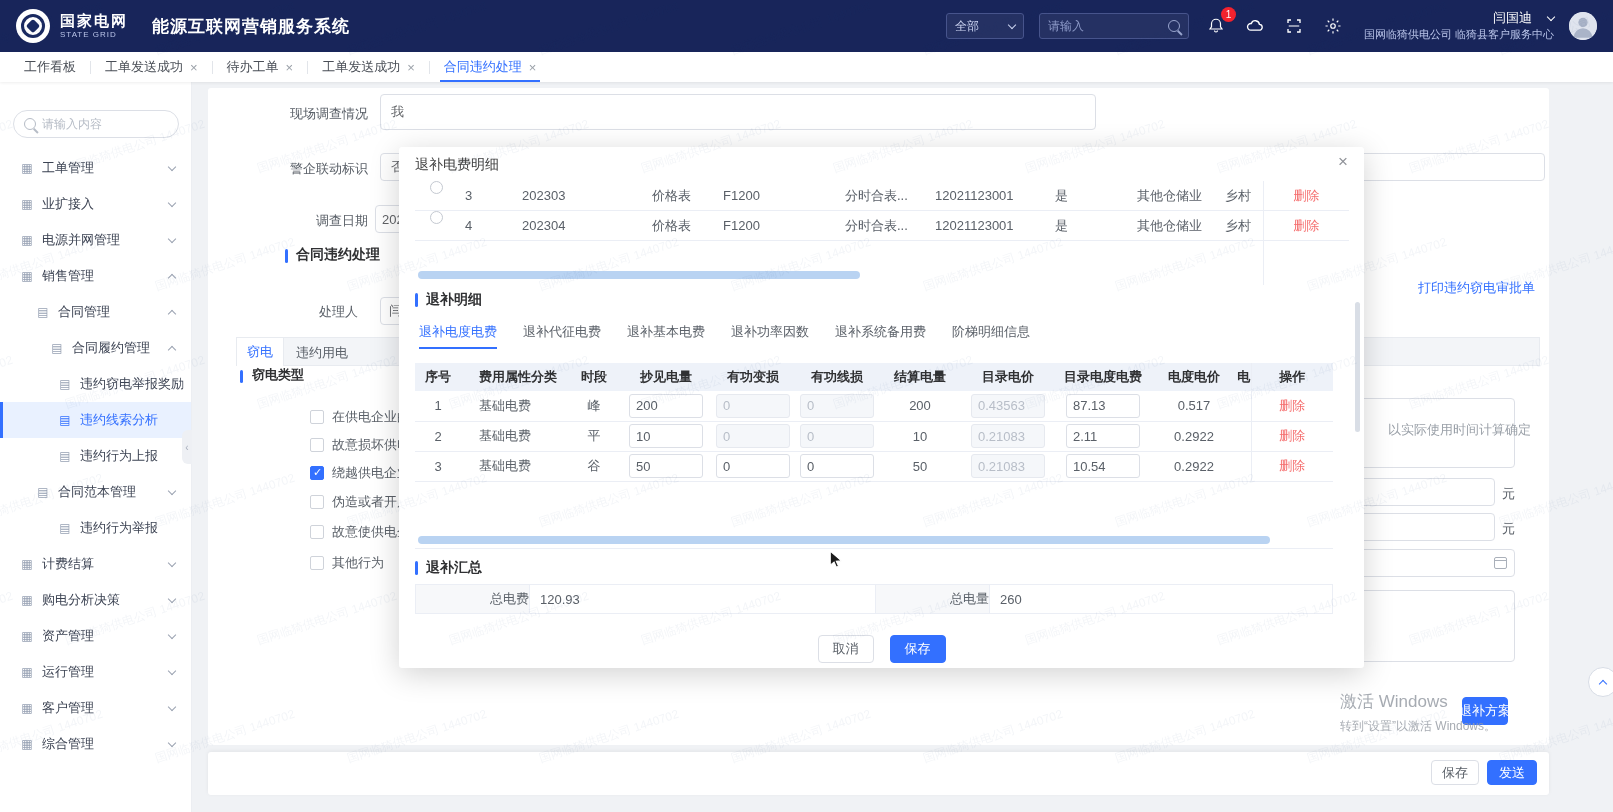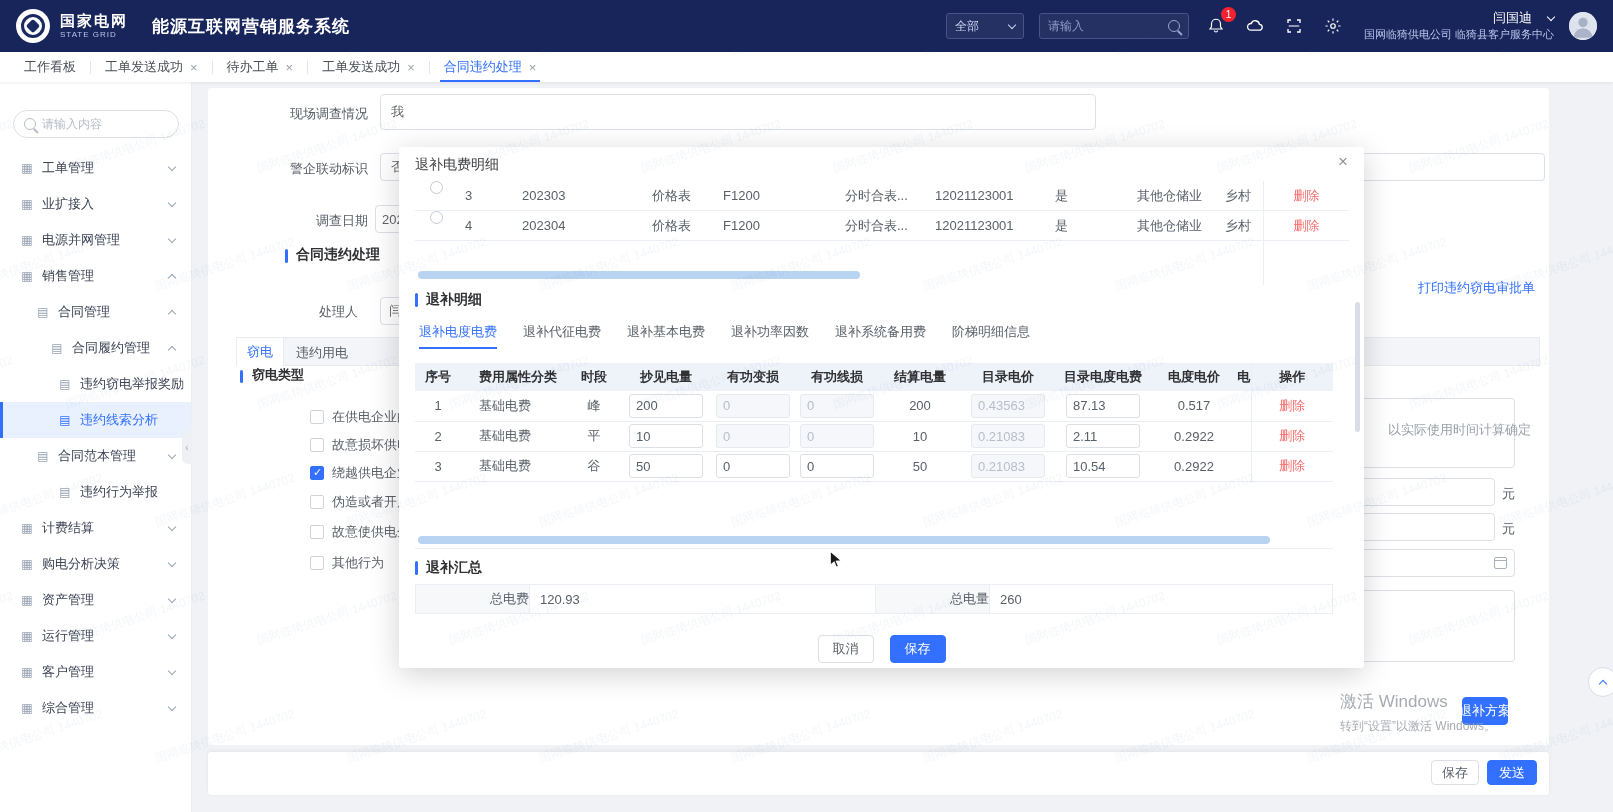--- a/index.html
+++ b/index.html
@@ -251,20 +251,24 @@
           <span>合同履约管理</span>
           <span class="chev chev-u"></span>
         </div>
       <div class="si lv3">
           <span class="ic ic-doc"></span>
           <span>违约窃电举报奖励</span>
         </div>
       <div class="si lv3 active">
           <span class="ic ic-doc"></span>
           <span>违约线索分析</span>
+        </div>
+      <div class="si lv3">
+          <span class="ic ic-doc"></span>
+          <span>违约行为上报</span>
         </div>
       <div class="si lv1">
           <span class="ic ic-doc"></span>
           <span>合同范本管理</span>
           <span class="chev chev-d"></span>
         </div>
       <div class="si lv3">
           <span class="ic ic-doc"></span>
           <span>违约行为举报</span>
         </div>

